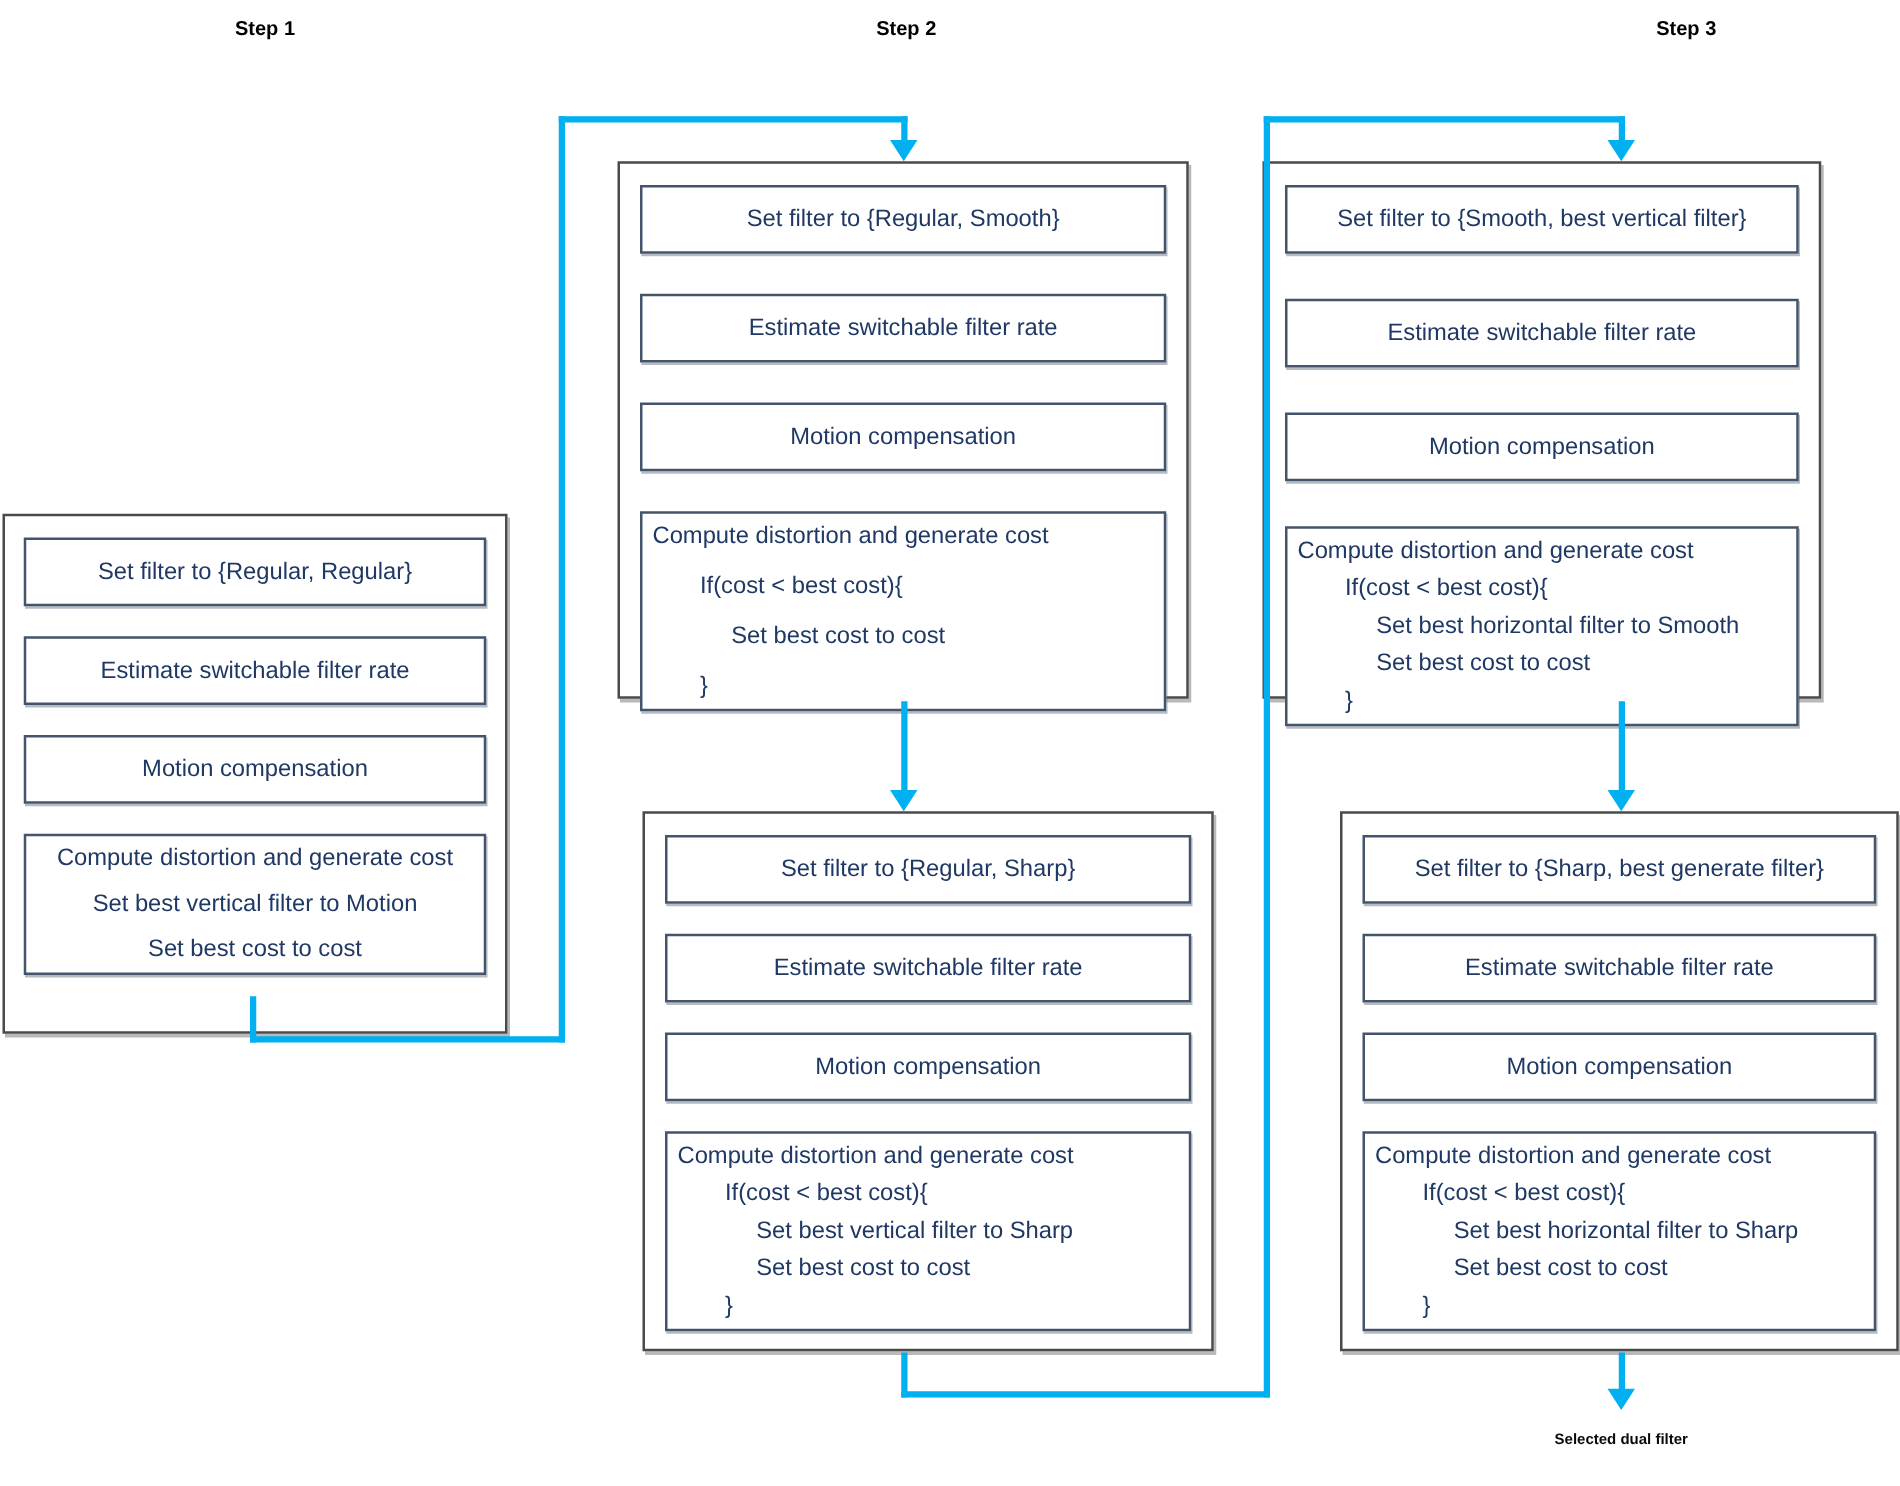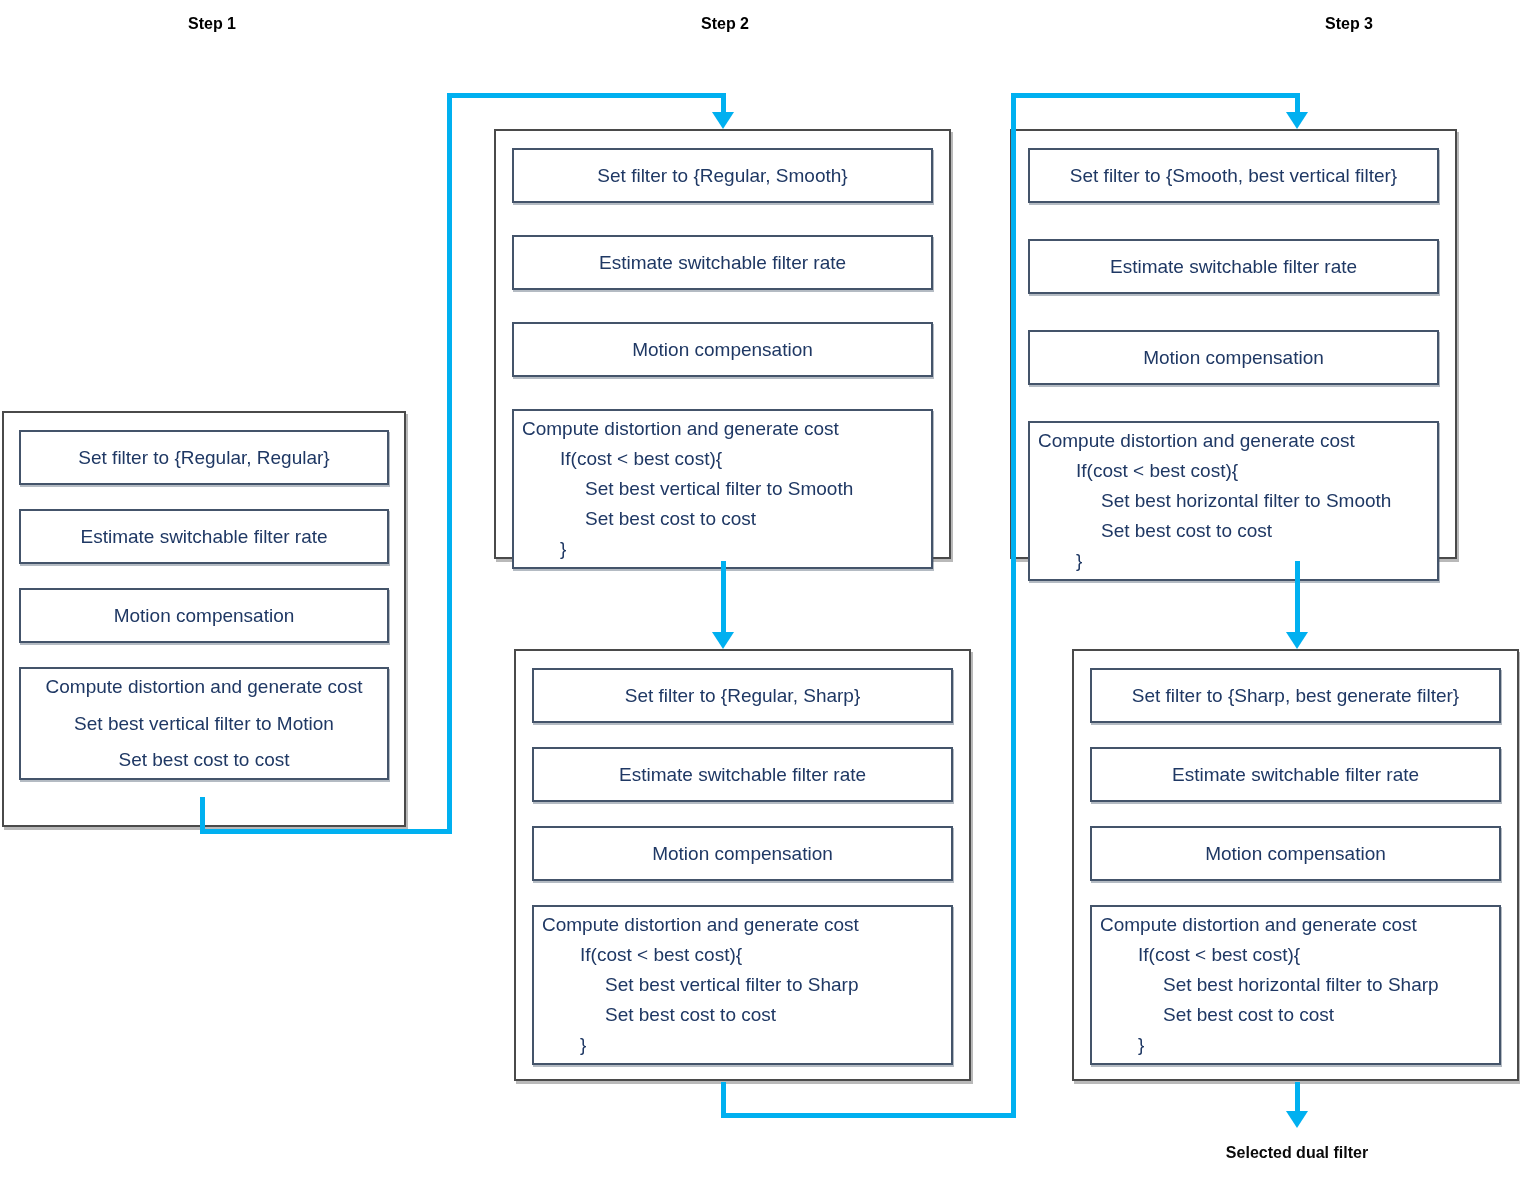--- a/index.html
+++ b/index.html
@@ -8,21 +8,21 @@
     --inner:#44546a;
     --txt:#1f3864;
   }
   html,body{margin:0;padding:0;background:#ffffff;}
   body{font-family:"Liberation Sans", sans-serif;}
   #canvas{position:relative;width:1520px;height:1189px;background:#ffffff;overflow:hidden;}
 
   .step-label{position:absolute;top:15px;width:128px;text-align:center;
     font-size:16px;font-weight:bold;color:#000000;}
   .footer-label{position:absolute;width:260px;text-align:center;
-    font-size:16px;font-weight:bold;color:#0a0a0a;}
+    font-size:12px;font-weight:bold;color:#0a0a0a;}
 
   .container{position:absolute;box-sizing:border-box;background:#ffffff;
     border:2px solid var(--outer);
     box-shadow:2px 3px 0 rgba(128,128,128,0.55);
     display:flex;flex-direction:column;gap:24px;padding:17px 16px 12px 16px;}
   .container.s1{padding:17px 15px 17px 15px;}
 
   .pbox{box-sizing:border-box;border:2px solid var(--inner);
     box-shadow:1px 2px 0 rgba(68,84,106,0.40);
     background:#ffffff;color:var(--txt);font-size:19px;flex:none;}
@@ -72,21 +72,20 @@
       </div>
       <div class="pbox single">
         <div class="line i0">Estimate switchable filter rate</div>
       </div>
       <div class="pbox single">
         <div class="line i0">Motion compensation</div>
       </div>
       <div class="pbox code">
         <div class="line i0">Compute distortion and generate cost</div>
         <div class="line i1">If(cost &lt; best cost){</div>
-        <div class="line i2">Set best vertical filter to Smooth</div>
         <div class="line i2">Set best cost to cost</div>
         <div class="line i1">}</div>
       </div>
     </div>
 
   <div class="container" style="left:494px;top:649px;width:457px;height:432px;margin-left:20px;">
       <div class="pbox single">
         <div class="line i0">Set filter to {Regular, Sharp}</div>
       </div>
       <div class="pbox single">

